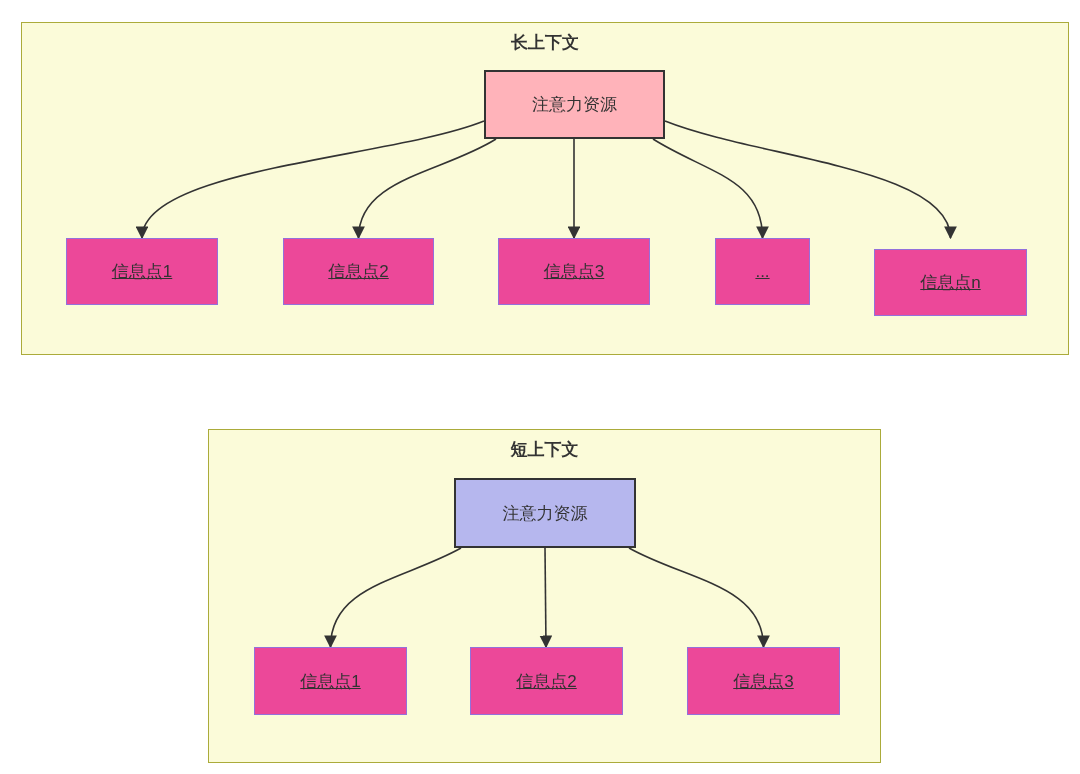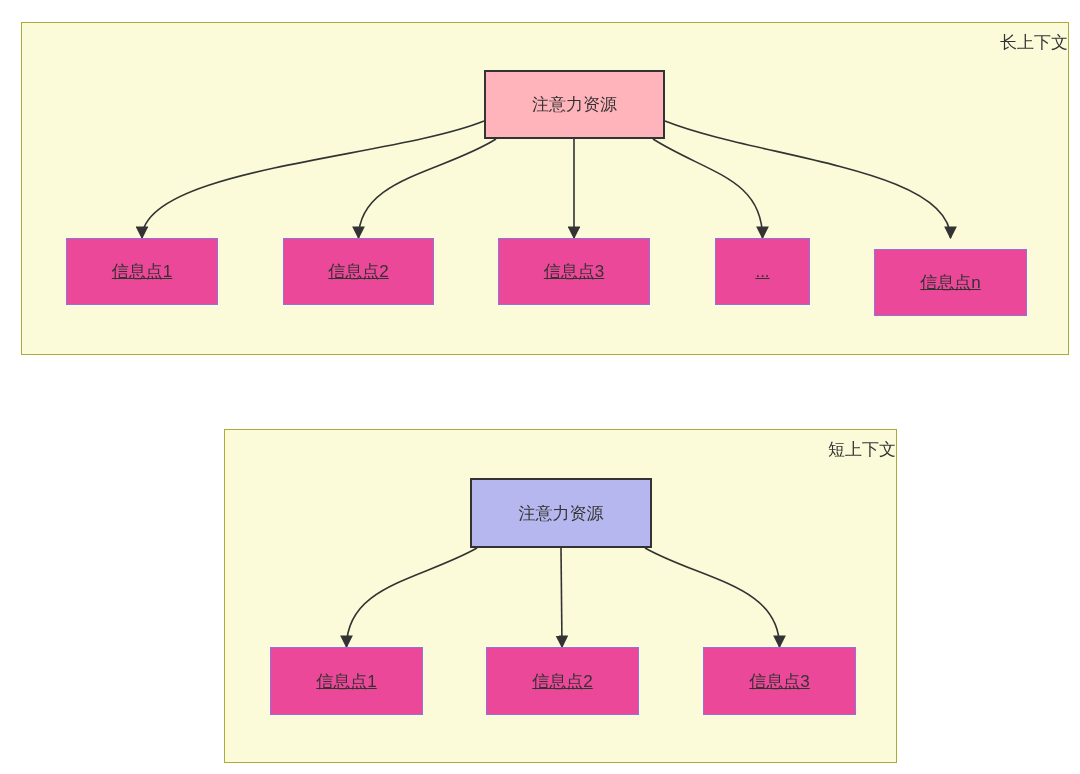--- a/index.html
+++ b/index.html
@@ -11,28 +11,28 @@
     overflow: hidden;
   }
   .canvas { position: relative; width: 1080px; height: 774px; }
 
   .context-box {
     position: absolute;
     background: #fbfbd9;
     border: 1.5px solid #abab3a;
   }
   .context-box.long  { left: 21px;  top: 22px;  width: 1048px; height: 333px; }
-  .context-box.short { left: 208px; top: 429px; width: 673px;  height: 334px; margin-left: 16px; }
+  .context-box.short { left: 208px; top: 429px; width: 673px;  height: 334px; }
 
   .context-title {
     position: absolute;
     top: 8px; left: 0; right: 0;
-    text-align: right;
+    text-align: center;
     font-size: 17px;
-    font-weight: 400;
+    font-weight: 700;
     color: #333333;
   }
 
   .arrows-svg { position: absolute; left: 0; top: 0; pointer-events: none; }
 
   .node {
     position: absolute;
     display: flex;
     align-items: center;
     justify-content: center;

